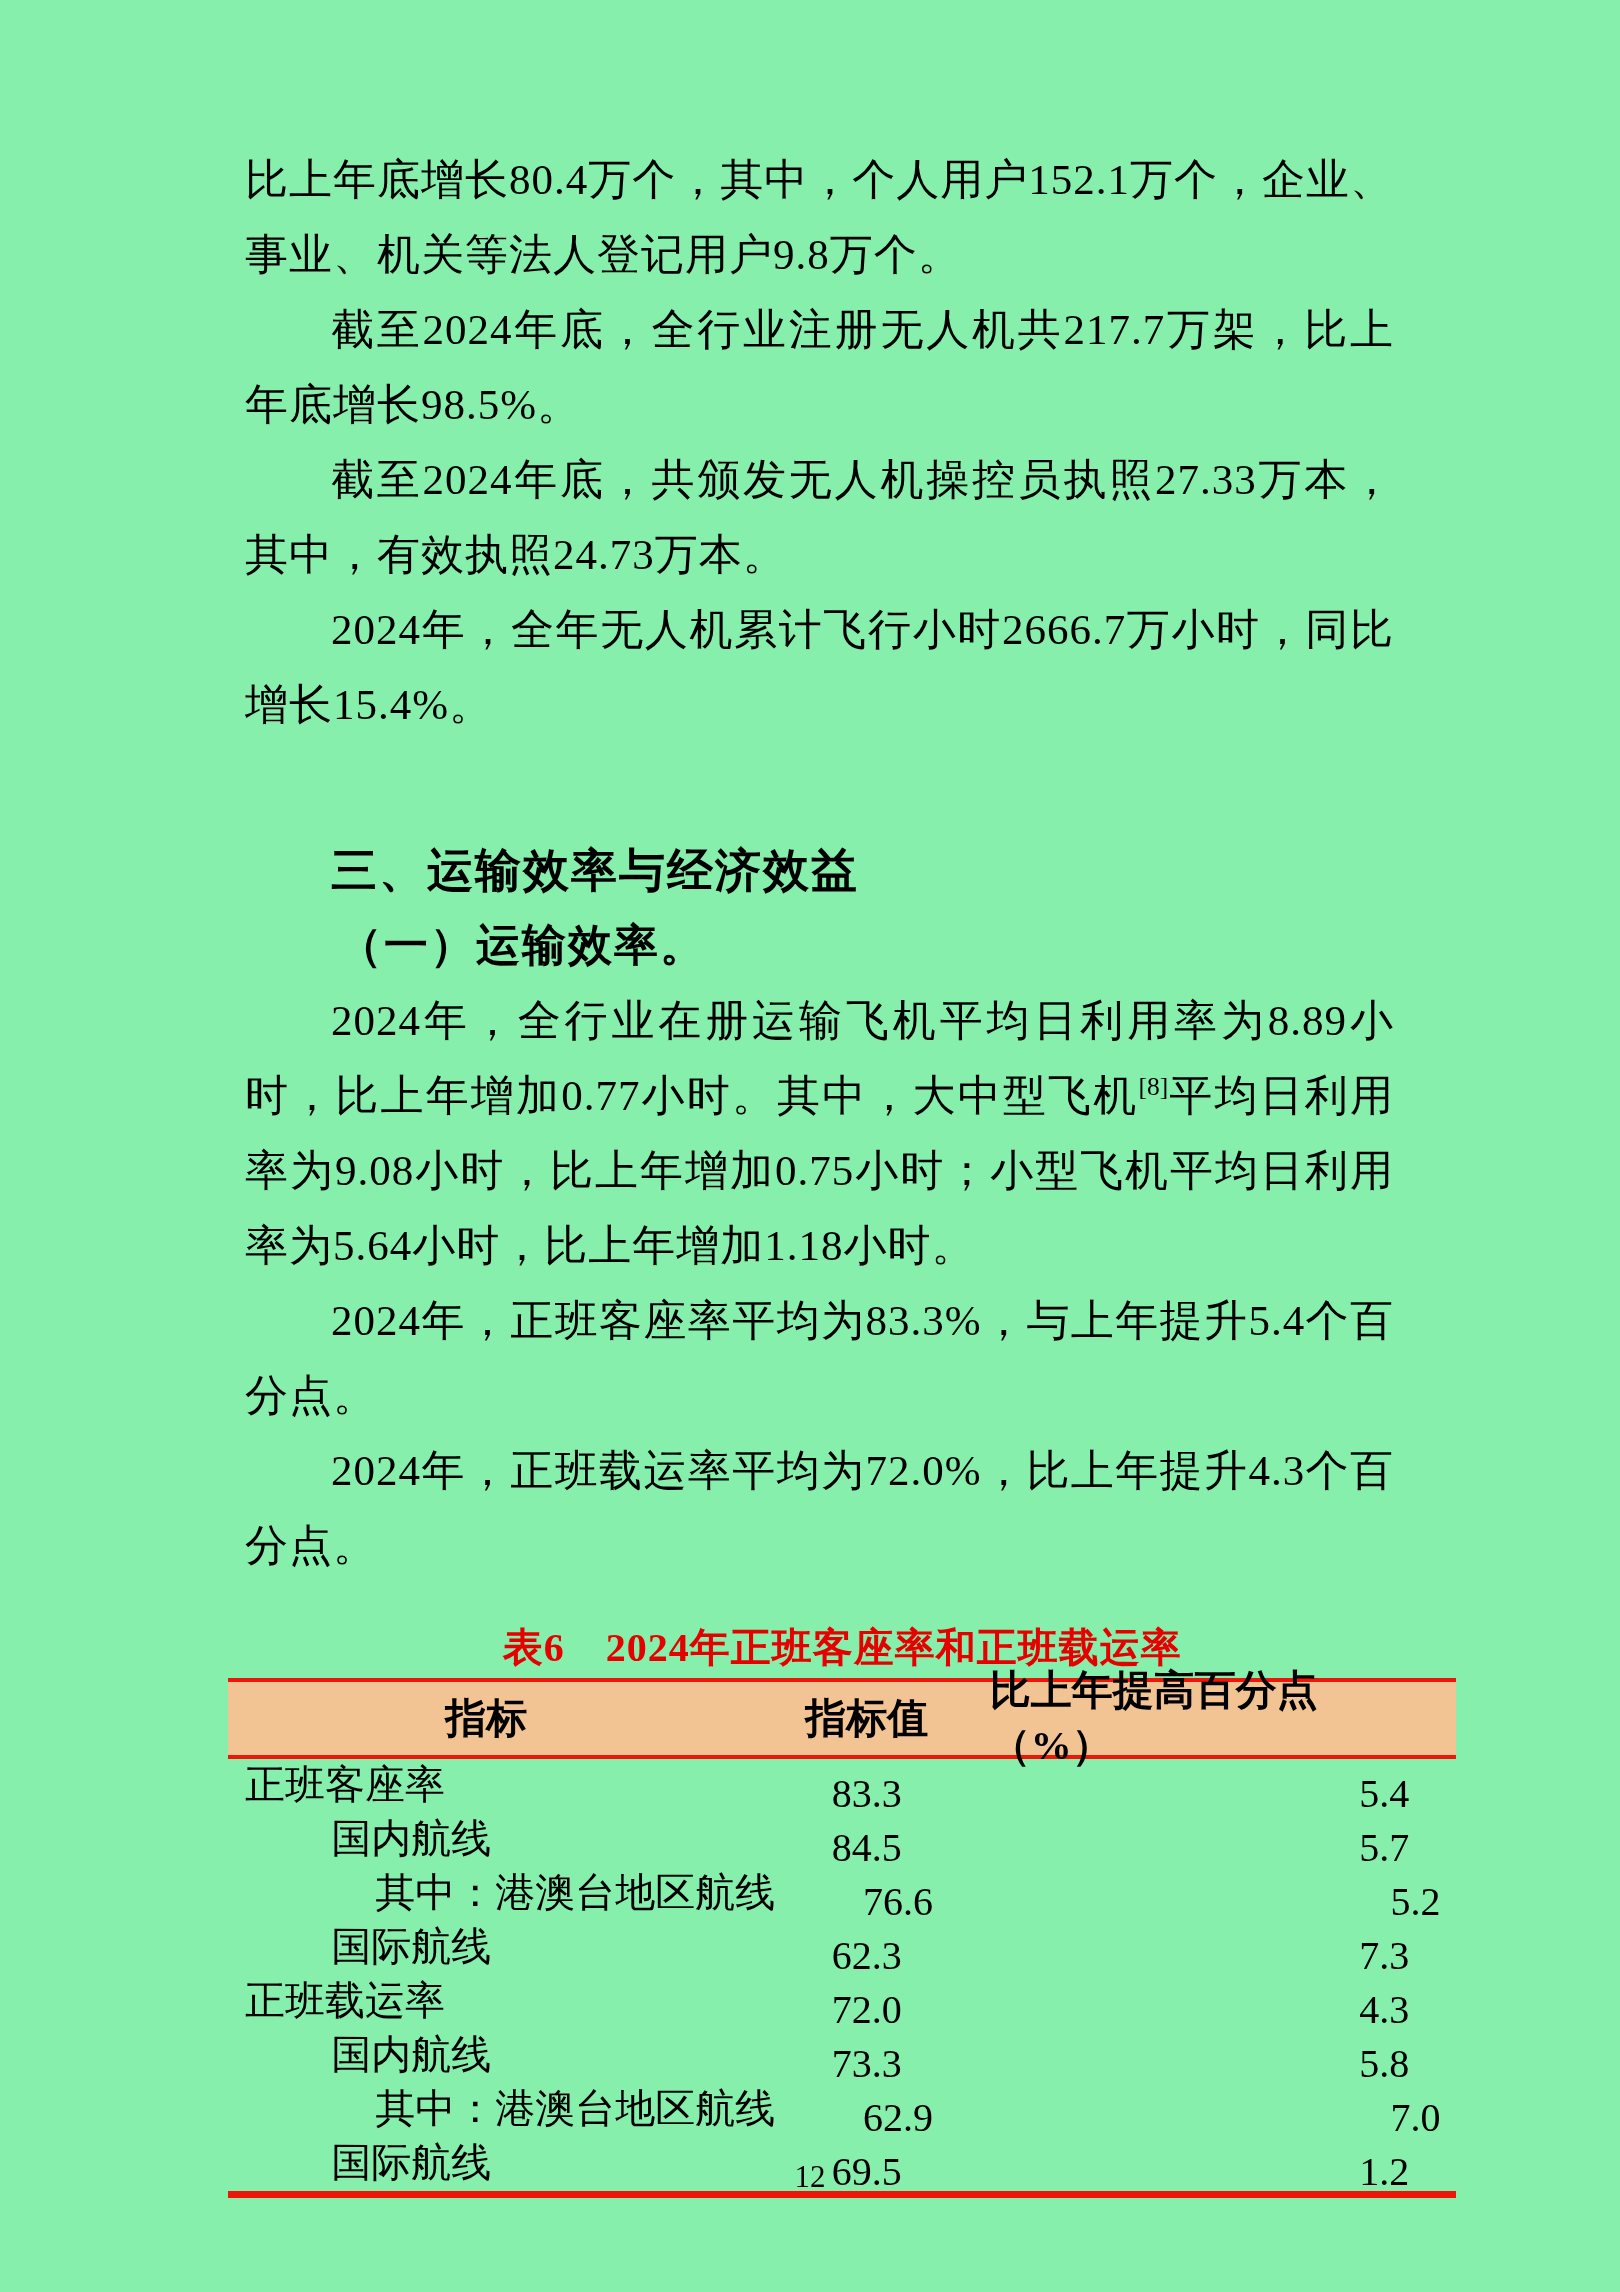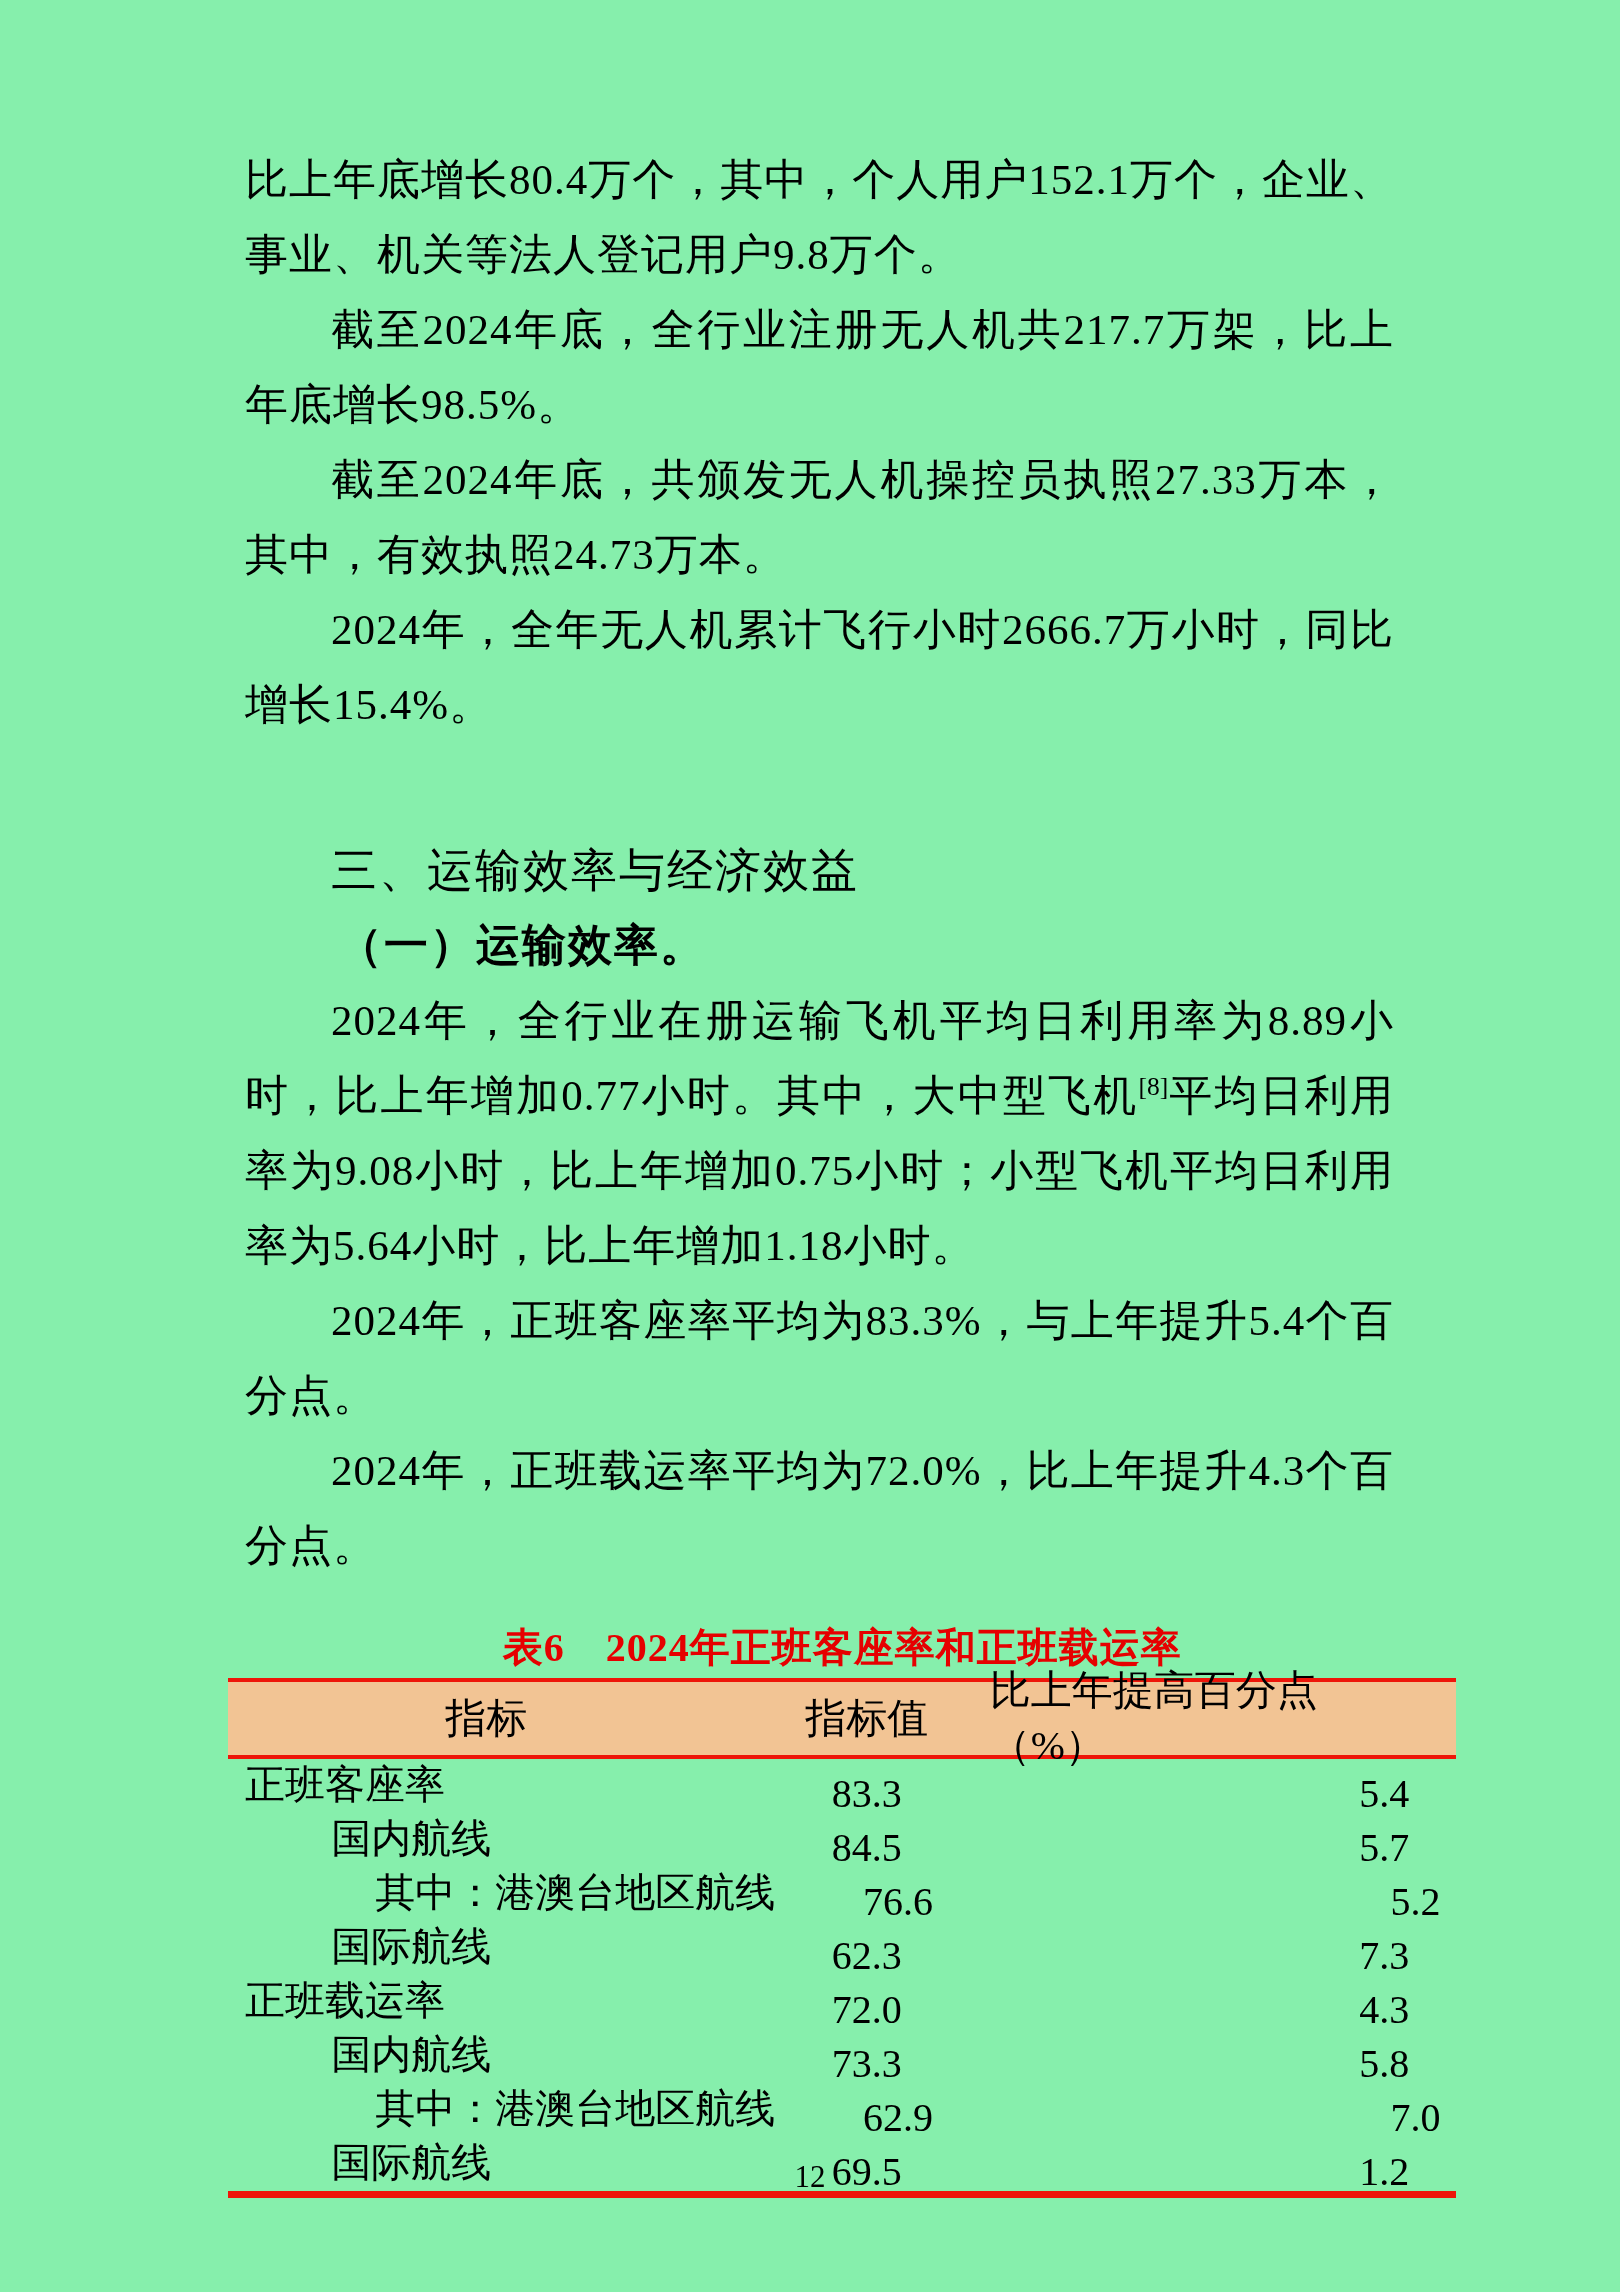--- a/index.html
+++ b/index.html
@@ -22,21 +22,21 @@
   }
   .para{
     font-size:43px;line-height:75px;margin:0;
     text-align:justify;text-indent:86px;
     letter-spacing:1px;
   }
   .para.first{margin-top:142px;text-indent:0;}
   .sup-note{font-size:25.5px;vertical-align:super;line-height:0;letter-spacing:0;}
   .sec-heading{
     font-family:"Liberation Sans","DejaVu Sans",sans-serif;
-    font-weight:normal;font-size:46px;line-height:46px;
+    font-weight:bold;font-size:46px;line-height:46px;
     margin:105px 0 0 0;padding-left:86px;
     letter-spacing:2px;
   }
   .sub-heading{
     font-weight:bold;font-size:44px;line-height:45px;
     margin:30px 0 0 0;padding-left:93px;
     letter-spacing:2px;
   }
   .p5{margin-top:14.7px;}
   
@@ -48,21 +48,21 @@
     color:var(--red-text);text-align:center;margin:0;
     letter-spacing:1px;
   }
   .tbl{margin-top:6.9px;width:1228px;}
   .tbl-header{
     display:flex;align-items:center;
     height:73px;
     background:var(--header-fill);
     border-top:4.9px solid var(--red-line);
     border-bottom:4.9px solid var(--red-line);
-    font-weight:normal;font-size:41px;
+    font-weight:bold;font-size:41px;
   }
   .h-c1{flex:0 0 42%;text-align:center;}
   .h-c2{flex:0 0 20%;text-align:center;}
   .h-c3{flex:0 0 38%;padding-right:69px;box-sizing:border-box;}
   .tbl-body{border-bottom:7.8px solid var(--red-line);}
   .tbl-row{display:flex;height:54px;font-size:40px;align-items:flex-start;}
   .cell-label{flex:0 0 42%;line-height:51px;white-space:nowrap;box-sizing:border-box;}
   .ind0 .cell-label{padding-left:16.7px;}
   .ind1 .cell-label{padding-left:103px;}
   .ind2 .cell-label{padding-left:147px;}

